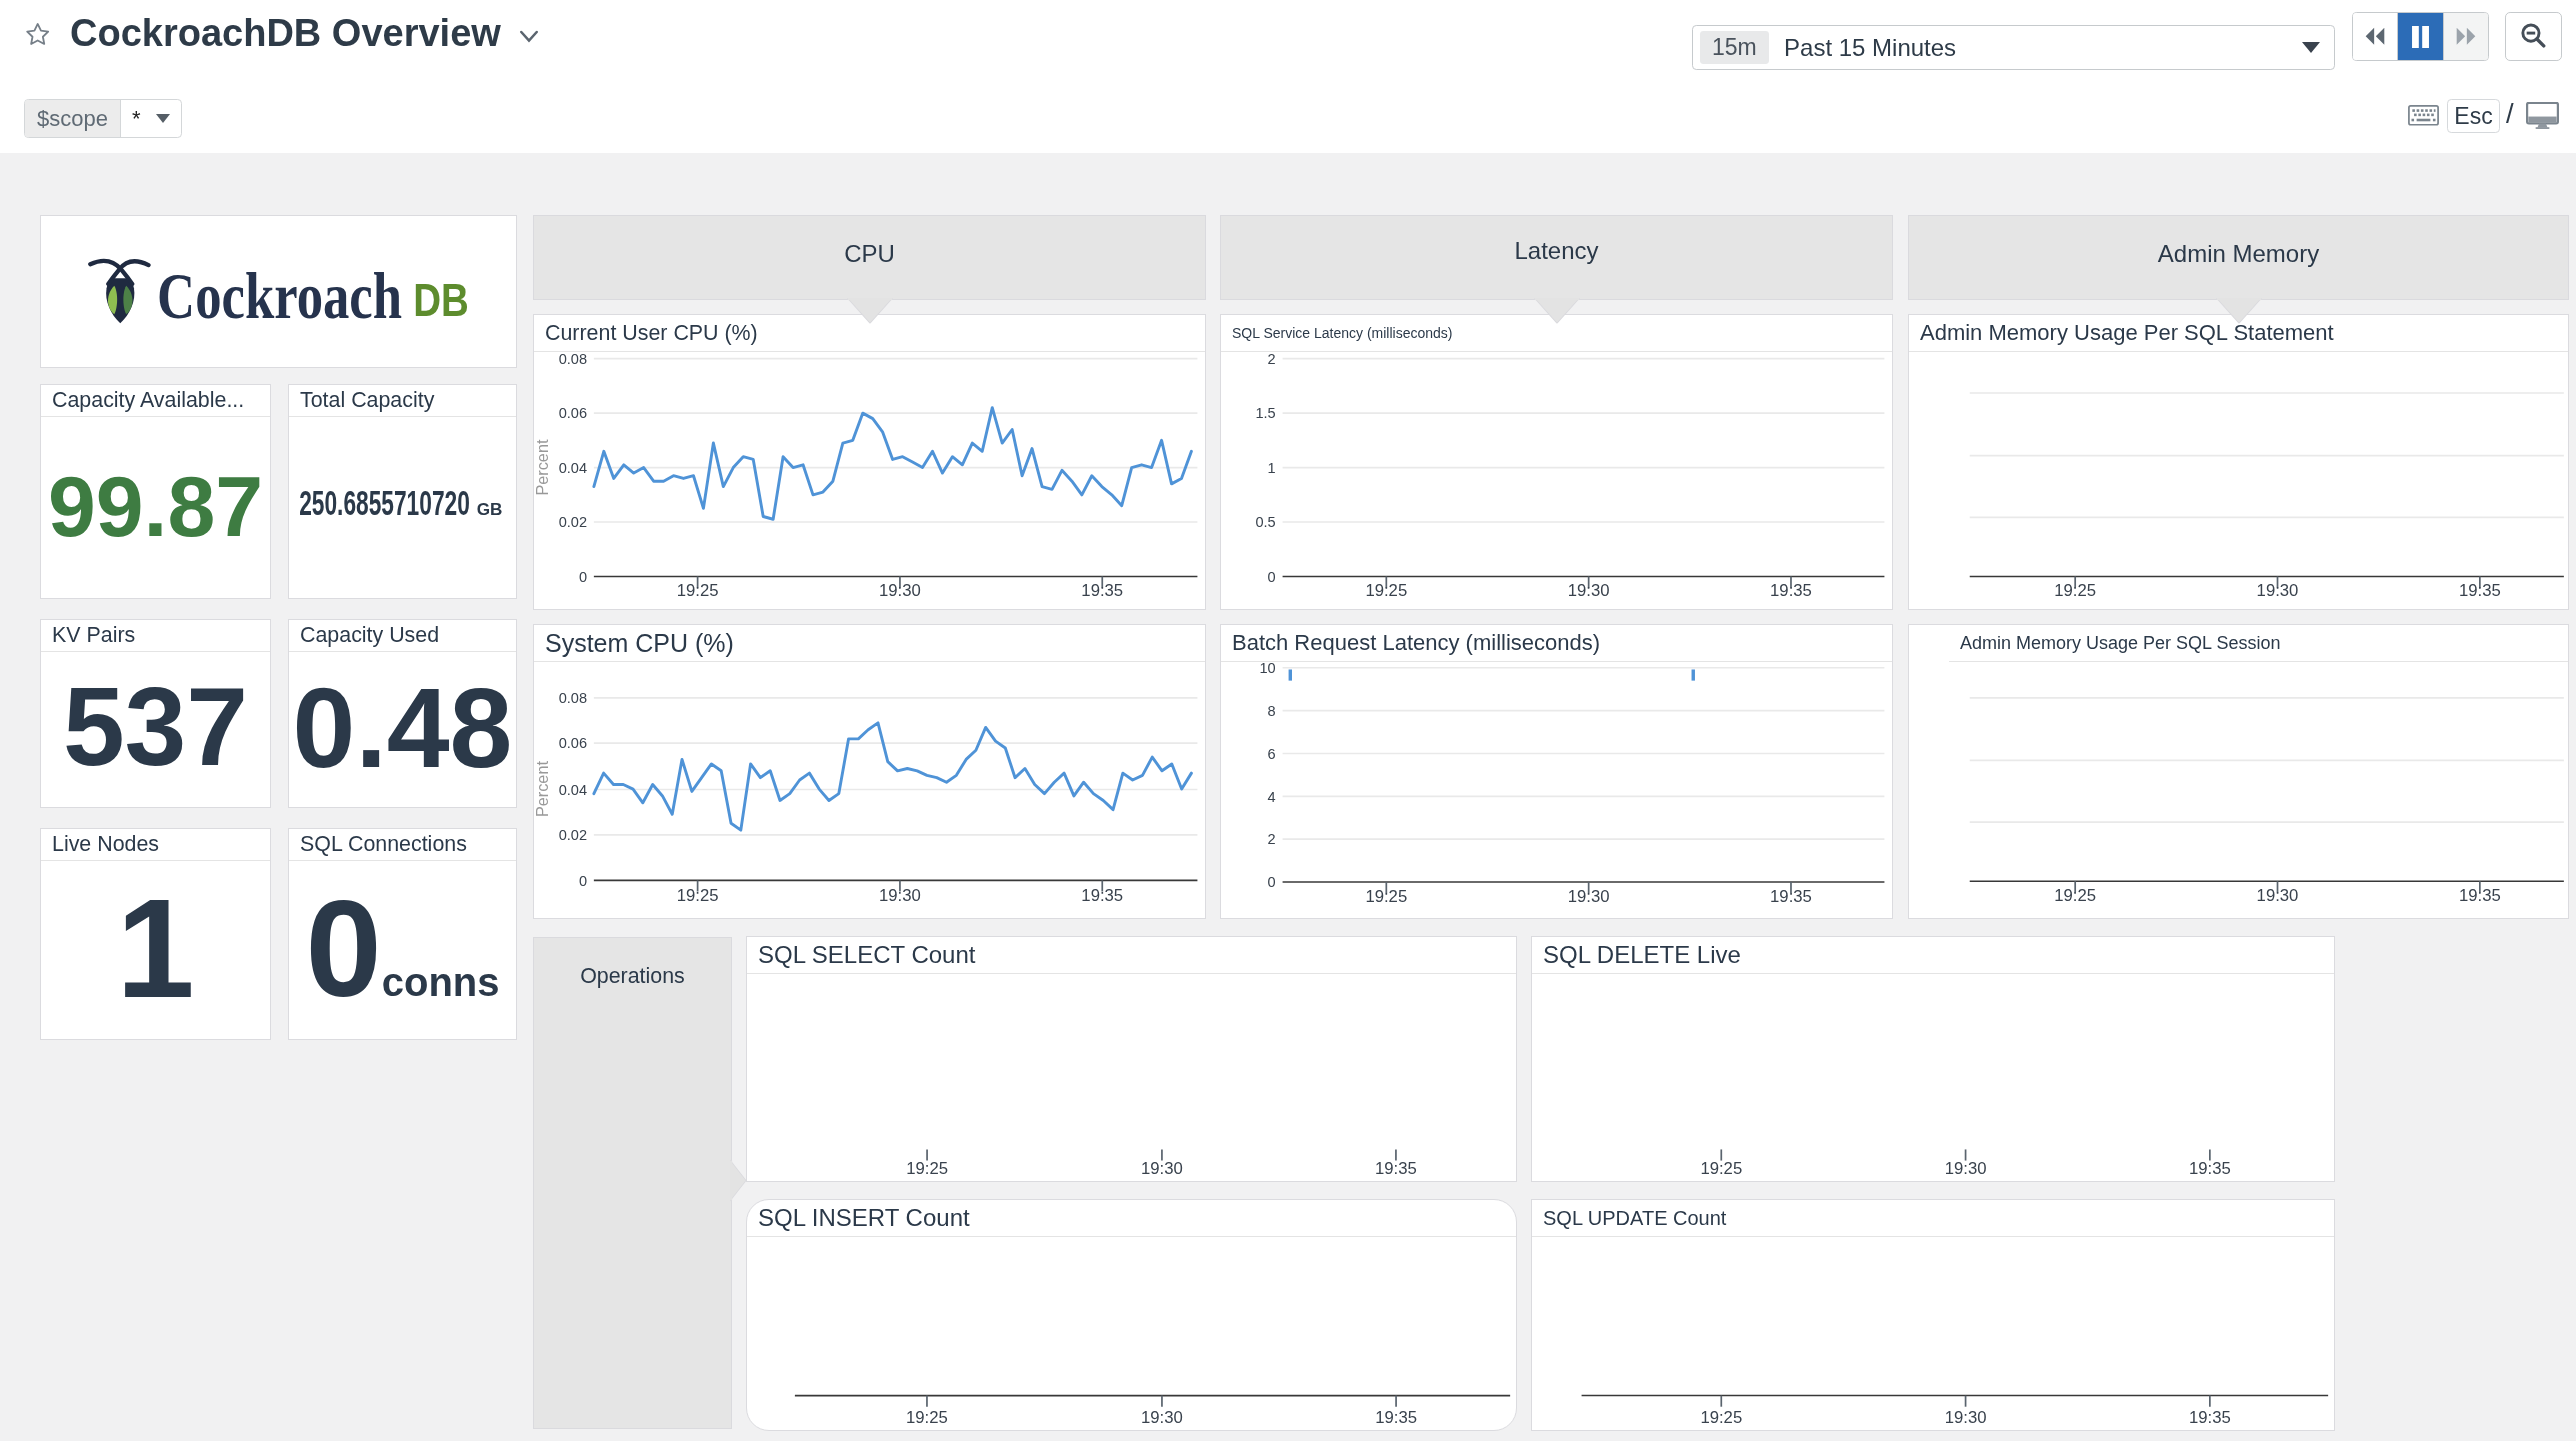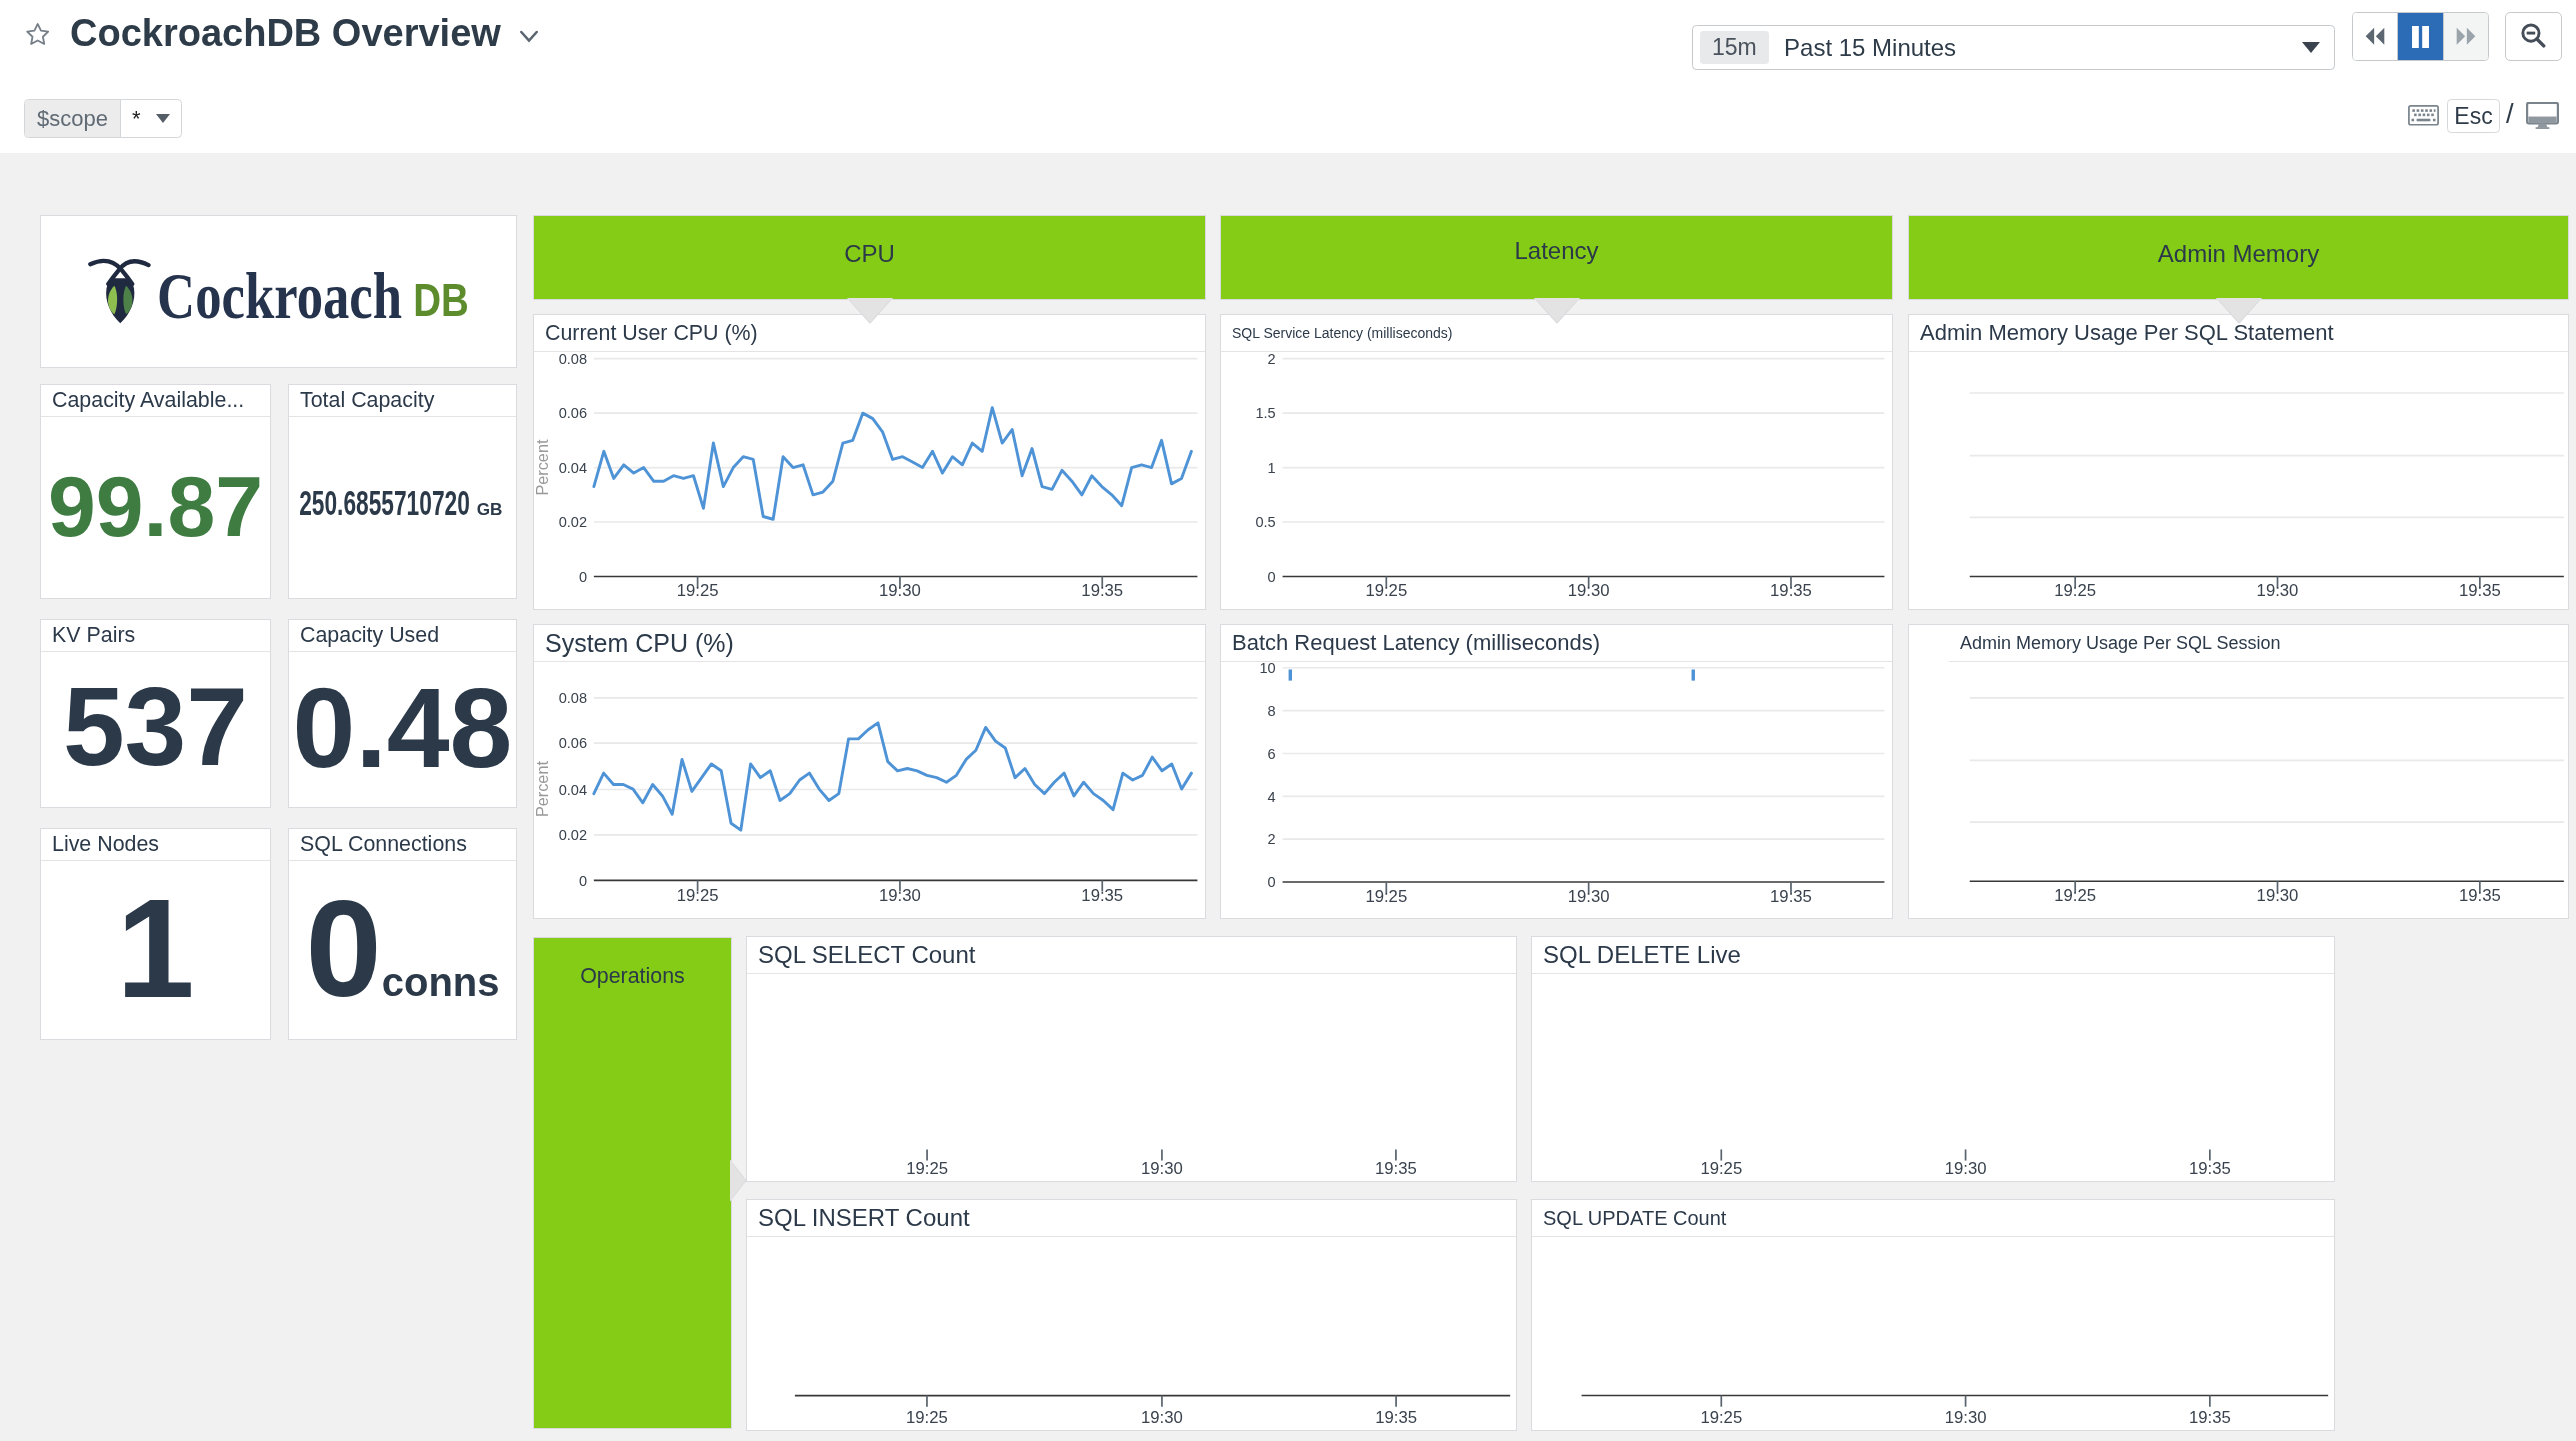--- a/index.html
+++ b/index.html
@@ -1,19 +1,19 @@
 <!DOCTYPE html>
 <html style="font-size:13.7px"><head><meta charset="utf-8"><title>CockroachDB Overview</title>
 <style>
   html,body{margin:0;padding:0;}
   body{font-family:"Liberation Sans", sans-serif; width:2576px; height:1441px; position:relative; background:#fff; overflow:hidden;}
   .abs{position:absolute;}
   .card{position:absolute; background:#fff; border:1.7px solid #dbdbdf; box-sizing:border-box;}
   .ct{position:absolute; left:0; right:0; top:0; height:31px; border-bottom:1.7px solid #e4e4e4; color:#2b3949; font-size:21.4px; line-height:31px; padding-left:11px; white-space:nowrap; overflow:hidden;}
-  .ghead{position:absolute; background:#84cc16; color:#2b3949; font-size:24px; display:flex; align-items:center; justify-content:center;}
+  .ghead{position:absolute; background:#e5e5e5; color:#2b3949; font-size:24px; display:flex; align-items:center; justify-content:center;}
   .statn{position:absolute; color:#2b3949; font-weight:bold; text-align:center; white-space:nowrap;}
 </style></head>
 <body>
 
 <div class="abs" style="left:0;top:0;width:2576px;height:153px;background:#fff;border-bottom:1.7px solid #e6e6e6"></div>
 <svg class="abs" style="left:24px;top:20.6px" width="27.4" height="27.4" viewBox="0 0 24 24">
 <path d="M12 2.6l2.85 5.9 6.35.84-4.65 4.44 1.17 6.32L12 17.05 6.28 20.1l1.17-6.32L2.8 9.34l6.35-.84z" fill="none" stroke="#767f88" stroke-width="1.6" stroke-linejoin="round"></path>
   </svg>
 <div class="abs" style="left:70px;top:12px;font-size:38px;color:#2e3b48;font-weight:700;letter-spacing:0;">CockroachDB Overview</div>
 <svg class="abs" style="left:516px;top:26px" width="26" height="20.6" viewBox="0 0 30 24">
@@ -278,21 +278,21 @@
     <div class="ct" style="height:36px;line-height:36px;font-size:24px;">SQL DELETE Live</div>
   </div>
 <svg style="position:absolute;left:1531px;top:936px" width="804" height="246" viewBox="1785 1092 938 287">
     <line x1="2007" y1="1341" x2="2007" y2="1354" stroke="#5a646e" stroke-width="2"></line>
     <line x1="2292" y1="1341" x2="2292" y2="1354" stroke="#5a646e" stroke-width="2"></line>
     <line x1="2577" y1="1341" x2="2577" y2="1354" stroke="#5a646e" stroke-width="2"></line>
     <text x="2007" y="1370" font-size="19.5" fill="#39424d" text-anchor="middle" font-family="Liberation Sans, sans-serif">19:25</text>
     <text x="2292" y="1370" font-size="19.5" fill="#39424d" text-anchor="middle" font-family="Liberation Sans, sans-serif">19:30</text>
     <text x="2577" y="1370" font-size="19.5" fill="#39424d" text-anchor="middle" font-family="Liberation Sans, sans-serif">19:35</text>
   </svg>
-<div class="card" style="left:746px;top:1199px;width:771px;height:232px;">
+<div class="card" style="left:746px;top:1199px;width:771px;height:232px;border-radius:23px;">
     <div class="ct" style="height:36px;line-height:36px;font-size:24px;">SQL INSERT Count</div>
   </div>
 <svg style="position:absolute;left:746px;top:1199px" width="771" height="232" viewBox="870 1398 899 270">
     <line x1="927" y1="1627" x2="1761" y2="1627" stroke="#383838" stroke-width="1.8"></line>
     <line x1="1081" y1="1627" x2="1081" y2="1640" stroke="#5a646e" stroke-width="2"></line>
     <line x1="1355" y1="1627" x2="1355" y2="1640" stroke="#5a646e" stroke-width="2"></line>
     <line x1="1628" y1="1627" x2="1628" y2="1640" stroke="#5a646e" stroke-width="2"></line>
     <text x="1081" y="1659" font-size="19.5" fill="#39424d" text-anchor="middle" font-family="Liberation Sans, sans-serif">19:25</text>
     <text x="1355" y="1659" font-size="19.5" fill="#39424d" text-anchor="middle" font-family="Liberation Sans, sans-serif">19:30</text>
     <text x="1628" y="1659" font-size="19.5" fill="#39424d" text-anchor="middle" font-family="Liberation Sans, sans-serif">19:35</text>

